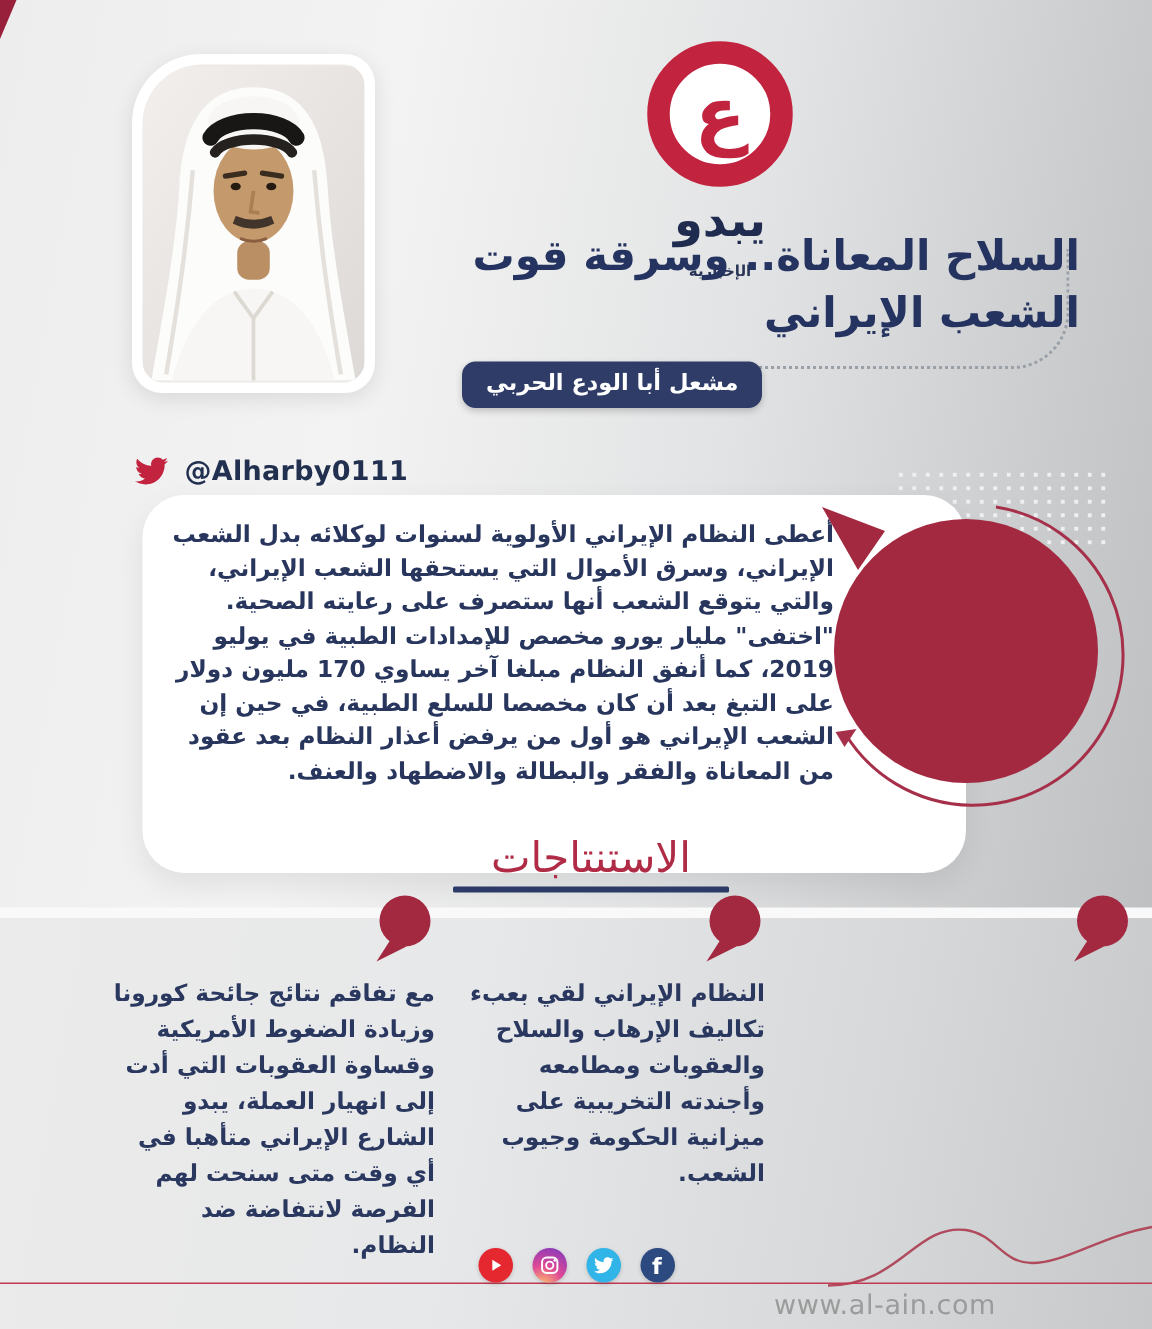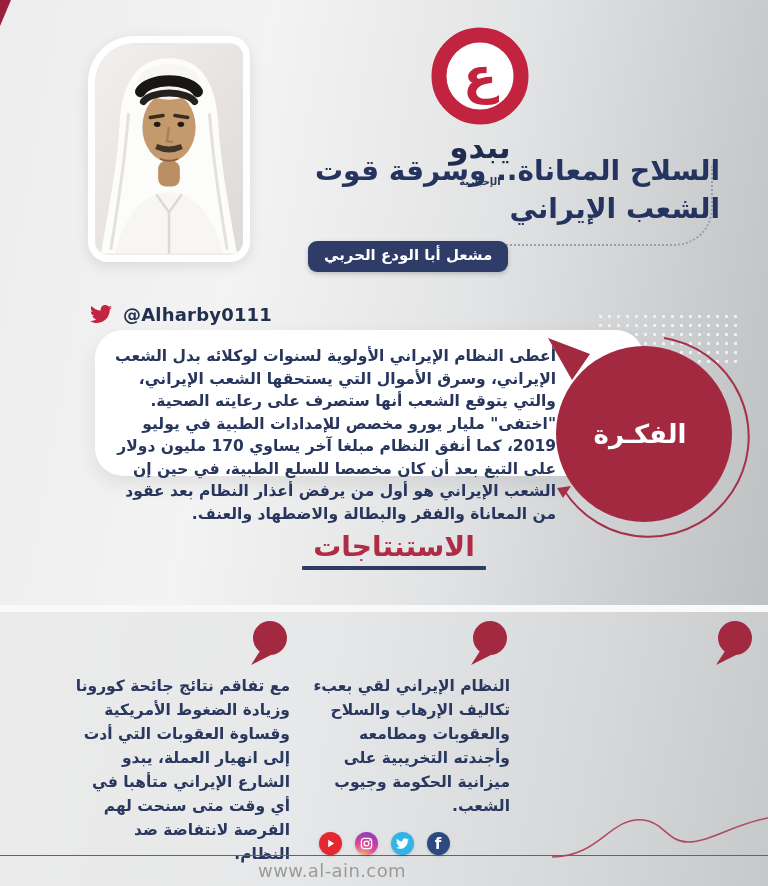--- a/index.html
+++ b/index.html
@@ -30,57 +30,57 @@
   
   .title-block{position:absolute;right:48px;top:152px;width:480px;text-align:right;direction:rtl;
     color:#253360;font-weight:bold;font-size:28px;line-height:38px;}
   .dotted-frame{position:absolute;left:455px;top:166px;width:258px;height:80px;
     border-right:2px dotted #9aa0a8;border-bottom:2px dotted #9aa0a8;border-bottom-right-radius:38px;}
   .author-badge{position:absolute;left:308px;top:229px;direction:rtl;background:#2e3c67;color:#fff;
     font-size:15px;font-weight:bold;padding:5px 16px 8px;border-radius:9px;box-shadow:0 2px 5px rgba(0,0,0,.2);margin-top:12px;}
   
   .idea-dots{position:absolute;left:596px;top:312px;width:142px;height:52px;
     background-image:radial-gradient(circle,#eef0f2 1.4px,transparent 1.6px);background-size:9px 9px;}
-  .white-box{position:absolute;left:95px;top:330px;width:549px;height:146px;background:#ffffff;
+  .white-box{position:absolute;left:95px;top:330px;width:549px;height:252px;background:#ffffff;
     border-radius:28px;box-shadow:0 8px 20px rgba(0,0,0,.08);}
   .white-box p{margin:0;direction:rtl;text-align:right;color:#28365d;font-weight:bold;
     font-size:15.5px;line-height:22.5px;padding:15px 88px 12px 20px;}
   .idea-arc{position:absolute;left:536px;top:330px;width:214px;height:214px;}
   .idea-tail{position:absolute;left:546px;top:334px;width:44px;height:46px;}
   .idea-bubble{position:absolute;left:556px;top:346px;width:176px;height:176px;border-radius:50%;
     background:#a32940;display:flex;flex-direction:column;align-items:center;justify-content:center;
     color:#fff;font-weight:bold;font-size:26px;line-height:35px;direction:rtl;text-align:center;}
   .idea-bubble .lbl{transform:translateX(-4px);}
   
   .sep-band{position:absolute;left:0;top:605px;width:768px;height:7px;background:#f9f9f9;}
   .panel-bottom{position:absolute;left:0;top:612px;width:768px;height:274px;
     background:linear-gradient(100deg,#ebebeb 0%,#e7e8e9 40%,#d6d8da 75%,#c6c8ca 100%);}
   .concl-title-wrap{position:absolute;left:0;top:530px;width:768px;text-align:center;}
   .concl-title{display:inline-block;transform:translateX(10px);}
-  .concl-title .txt{color:#b02c46;font-weight:bold;font-size:28px;direction:rtl;}
+  .concl-title .txt{color:#b02c46;font-weight:normal;font-size:28px;direction:rtl;margin-top:25px;}
   .concl-title .bar{width:184px;height:4px;background:#2b3a66;margin:3px auto 0;border-radius:1px;}
-  .col{position:absolute;top:620px;direction:rtl;text-align:right;}
+  .col{position:absolute;top:596px;direction:rtl;text-align:right;}
   .col .bubble{width:40px;height:46px;margin:0 auto;}
   .col .txt{margin-top:4px;color:#2a3860;font-weight:bold;font-size:15.5px;line-height:24px;}
   .col1{right:13px;width:230px;}
   .col2{right:258px;width:212px;}
   .col3{right:478px;width:216px;}
   
   .squiggle{position:absolute;left:552px;top:798px;width:216px;height:64px;}
   .footer-line{position:absolute;left:0;top:855px;width:768px;height:1.4px;background:#c03a51;}
   .social-row{position:absolute;left:0;top:832px;width:768px;display:flex;justify-content:center;gap:13px;}
   .soc{width:23px;height:23px;border-radius:50%;display:flex;align-items:center;justify-content:center;
     box-shadow:0 1px 3px rgba(0,0,0,.18);cursor:pointer;}
   .soc svg{display:block;}
   .soc-yt{background:#e52730;}
   .soc-ig{background:radial-gradient(circle at 30% 110%,#fdc468 0%,#df4996 45%,#8a3ab9 90%);}
   .soc-tw{background:#31b5e8;}
   .soc-fb{background:#2c4a80;}
   .soc-fb .f{color:#fff;font-weight:bold;font-size:15px;line-height:15px;transform:translateY(1px);}
-  .website{position:absolute;left:0;top:860px;width:664px;text-align:center;color:#9b9b9b;
+  .website{position:absolute;left:0;top:860px;width:664px;text-align:right;color:#9b9b9b;
     font-size:18px;letter-spacing:.4px;}
 </style>
 </head>
 <body>
 
 <div class="canvas">
 
   <div class="corner-tri"></div>
 
   <div class="photo-card">
@@ -151,21 +151,20 @@
   </div>
   <svg class="idea-arc" viewBox="0 0 214 214">
     <path d="M 128,8 A 100,100 0 1 1 28,160" fill="none" stroke="#a6304a" stroke-width="2"></path>
     <polygon points="28,160 42,158 34,170" fill="#a6304a" transform="translate(-7,-2)"></polygon>
   </svg>
   <svg class="idea-tail" viewBox="0 0 44 46">
     <polygon points="2,4 44,20 26,46" fill="#a32940"></polygon>
   </svg>
   <div class="idea-bubble">
     <div class="lbl">
-      <div>الفكـرة</div>
     </div>
   </div>
 
   <div class="concl-title-wrap">
     <div class="concl-title">
       <div class="txt">الاستنتاجات</div>
       <div class="bar"></div>
     </div>
   </div>
   <div class="sep-band"></div>

